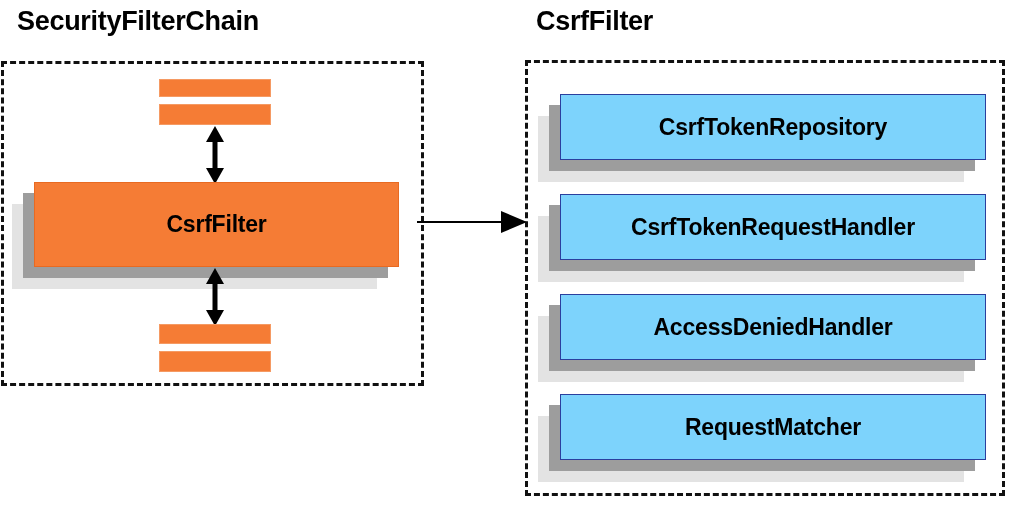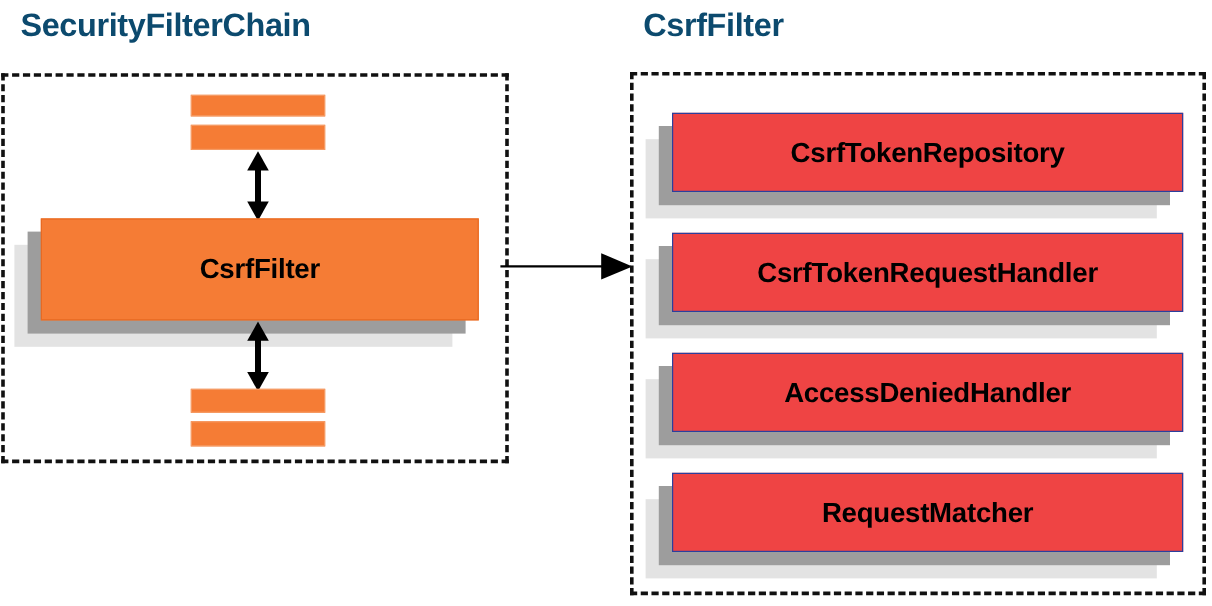--- a/index.html
+++ b/index.html
@@ -17,21 +17,21 @@
     height: 505px;
     background: #ffffff;
     overflow: hidden;
   }
 
   
   .panel-title {
     position: absolute;
     font-size: 27px;
     font-weight: bold;
-    color: #0c4a6e;
+    color: #000000;
     letter-spacing: -0.3px;
     white-space: nowrap;
     line-height: 1;
   }
   #title-left  { left: 17px;  top: 8px; }
   #title-right { left: 536px; top: 8px; }
 
   
   .dashed-box {
     position: absolute;
@@ -77,21 +77,21 @@
     line-height: 1;
   }
 
   
   .stack.orange .sheet.front {
     background: #f57c35;
     border: 1px solid #e86a22;
   }
   
   .stack.blue .sheet.front {
-    background: #ef4444;
+    background: #7dd3fc;
     border: 1px solid #2b3f9e;
   }
 
   
   .bar {
     position: absolute;
     background: #f57c35;
     border: 1px solid #f59a63;
     box-sizing: border-box;
   }

